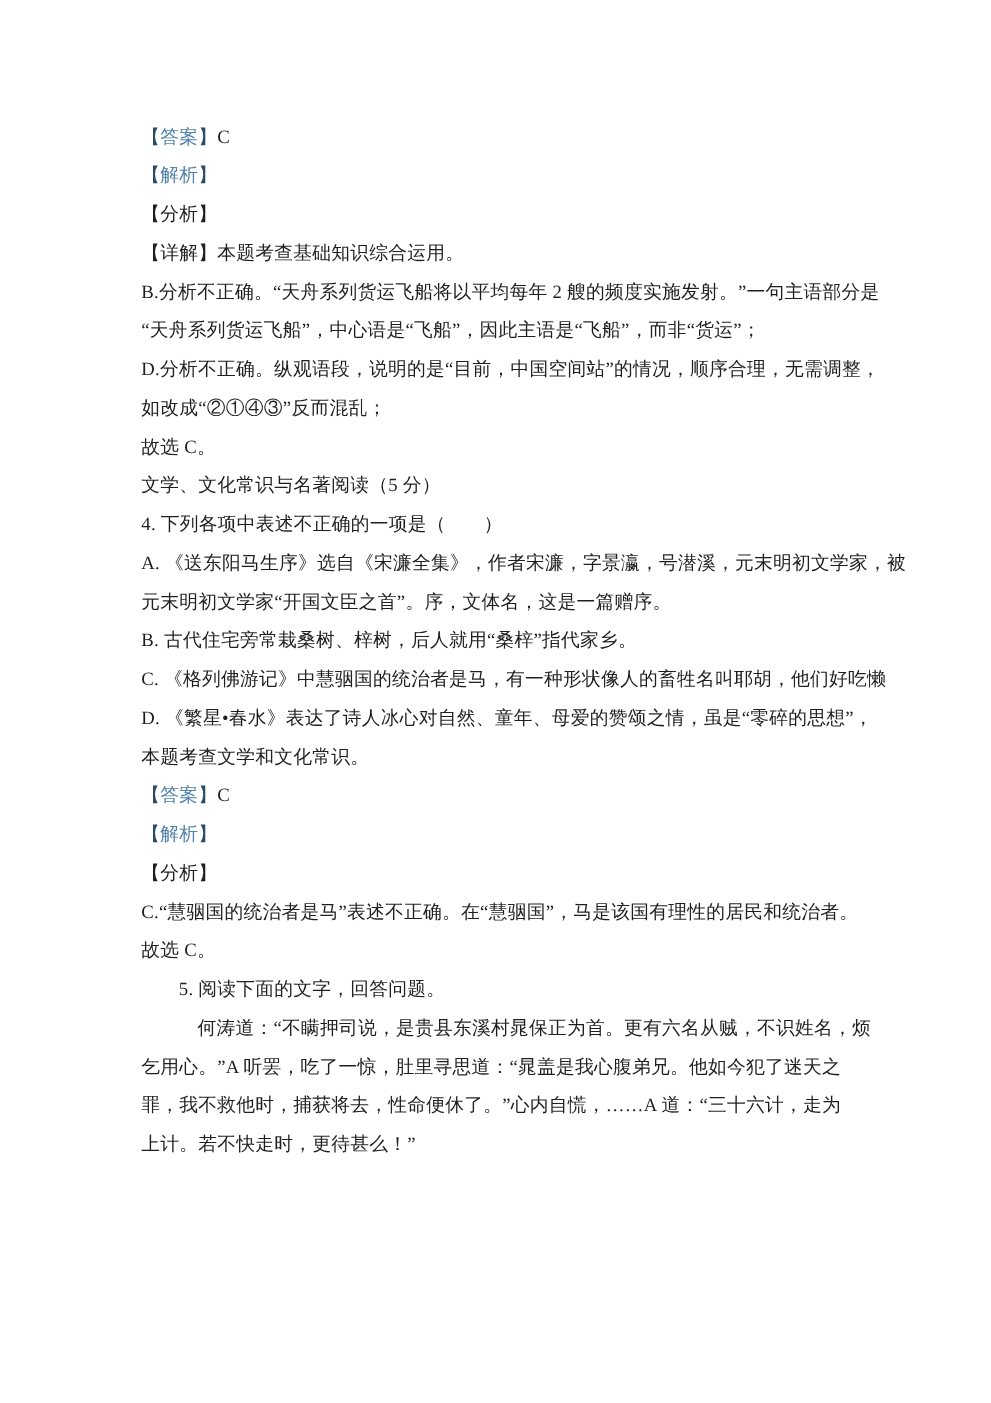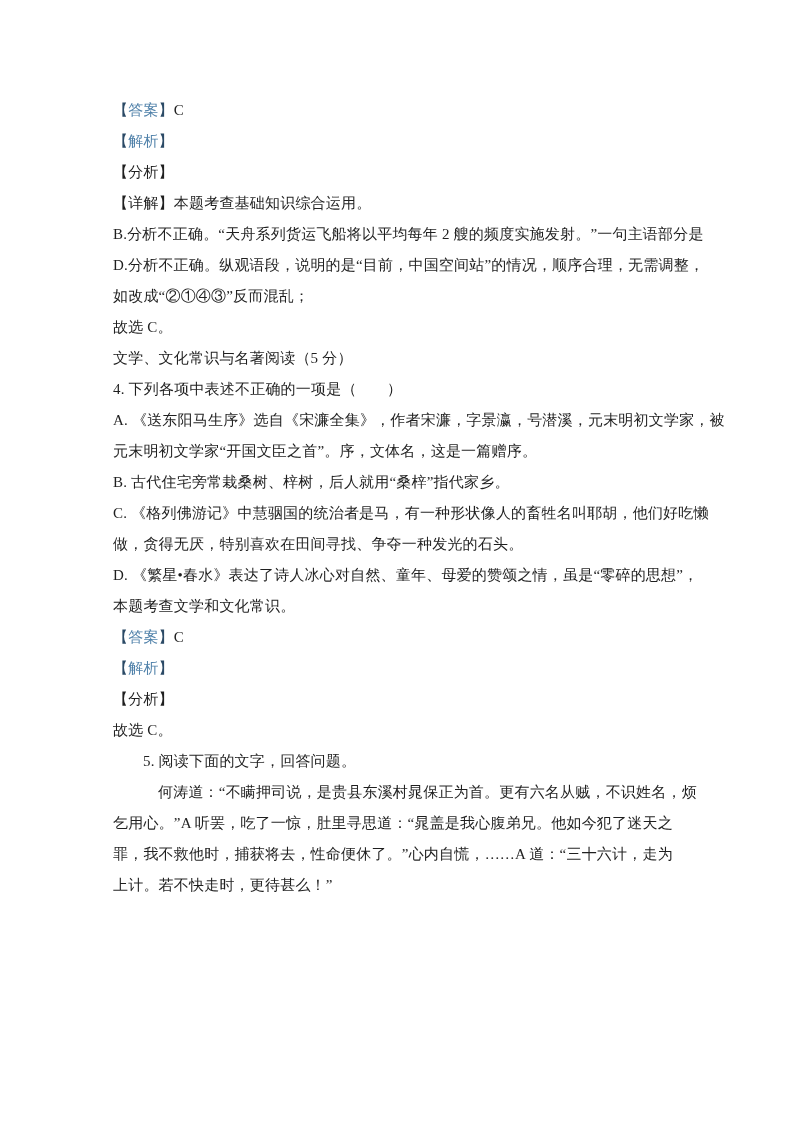--- a/index.html
+++ b/index.html
@@ -48,35 +48,36 @@
 </head>
 <body>
 
 <div class="page">
   <div class="doc">
       <div class="line"><span class="seg-bracket">【</span><span class="seg-label">答案</span><span class="seg-bracket">】</span><span class="seg-body">C</span></div>
       <div class="line"><span class="seg-bracket">【</span><span class="seg-label">解析</span><span class="seg-bracket">】</span></div>
       <div class="line"><span class="seg-body">【分析】</span></div>
       <div class="line"><span class="seg-body">【详解】本题考查基础知识综合运用。</span></div>
       <div class="line"><span class="seg-body">B.分析不正确。“天舟系列货运飞船将以平均每年 2 艘的频度实施发射。”一句主语部分是</span></div>
+      <div class="line"><span class="seg-body">“天舟系列货运飞船”，中心语是“飞船”，因此主语是“飞船”，而非“货运”；</span></div>
       <div class="line"><span class="seg-body">D.分析不正确。纵观语段，说明的是“目前，中国空间站”的情况，顺序合理，无需调整，</span></div>
       <div class="line"><span class="seg-body">如改成“②①④③”反而混乱；</span></div>
       <div class="line"><span class="seg-body">故选 C。</span></div>
       <div class="line"><span class="seg-body">文学、文化常识与名著阅读（5 分）</span></div>
       <div class="line"><span class="seg-body">4. 下列各项中表述不正确的一项是（　　）</span></div>
       <div class="line"><span class="seg-body">A. 《送东阳马生序》选自《宋濂全集》，作者宋濂，字景瀛，号潜溪，元末明初文学家，被</span></div>
       <div class="line"><span class="seg-body">元末明初文学家“开国文臣之首”。序，文体名，这是一篇赠序。</span></div>
       <div class="line"><span class="seg-body">B. 古代住宅旁常栽桑树、梓树，后人就用“桑梓”指代家乡。</span></div>
       <div class="line"><span class="seg-body">C. 《格列佛游记》中慧骃国的统治者是马，有一种形状像人的畜牲名叫耶胡，他们好吃懒</span></div>
-      <div class="line"><span class="seg-body">做，贪得无厌，特别喜欢在田间寻找、争夺一种发光的石头。</span></div>
       <div class="line"><span class="seg-body">D. 《繁星•春水》表达了诗人冰心对自然、童年、母爱的赞颂之情，虽是“零碎的思想”，</span></div>
       <div class="line"><span class="seg-body">本题考查文学和文化常识。</span></div>
       <div class="line"><span class="seg-bracket">【</span><span class="seg-label">答案</span><span class="seg-bracket">】</span><span class="seg-body">C</span></div>
       <div class="line"><span class="seg-bracket">【</span><span class="seg-label">解析</span><span class="seg-bracket">】</span></div>
       <div class="line"><span class="seg-body">【分析】</span></div>
+      <div class="line"><span class="seg-body">C.“慧骃国的统治者是马”表述不正确。在“慧骃国”，马是该国有理性的居民和统治者。</span></div>
       <div class="line"><span class="seg-body">故选 C。</span></div>
       <div class="line" style="padding-left: 30px;"><span class="seg-body">5. 阅读下面的文字，回答问题。</span></div>
       <div class="line" style="padding-left: 45px;"><span class="seg-body">何涛道：“不瞒押司说，是贵县东溪村晁保正为首。更有六名从贼，不识姓名，烦</span></div>
       <div class="line"><span class="seg-body">乞用心。”A 听罢，吃了一惊，肚里寻思道：“晁盖是我心腹弟兄。他如今犯了迷天之</span></div>
       <div class="line"><span class="seg-body">罪，我不救他时，捕获将去，性命便休了。”心内自慌，……A 道：“三十六计，走为</span></div>
       <div class="line"><span class="seg-body">上计。若不快走时，更待甚么！”</span></div>
     </div>
 </div>
 
 </body></html>

